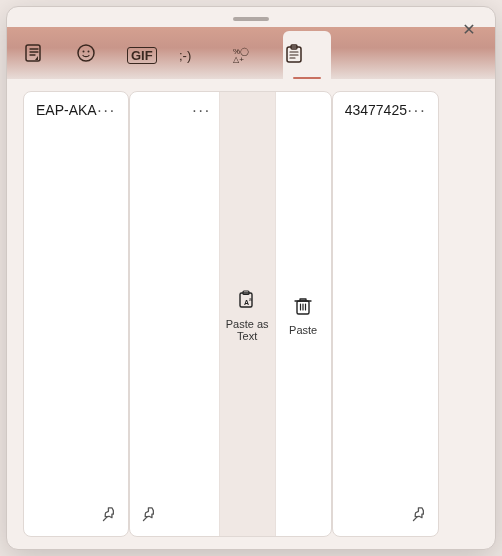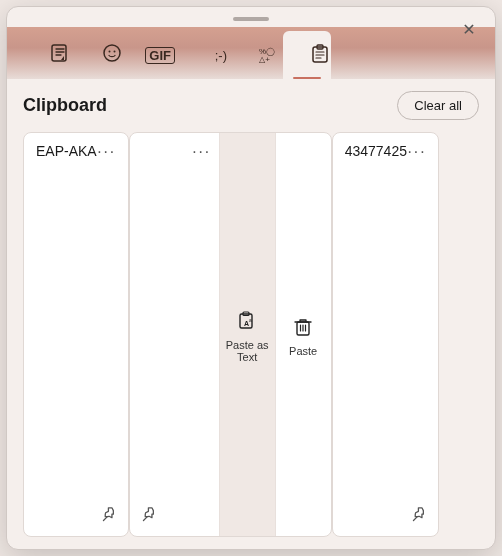--- a/index.html
+++ b/index.html
@@ -65,21 +65,21 @@
       padding: 4px 16px 0;
       gap: 4px;
       background: linear-gradient(to bottom, #d4a090 0%, #c9968a 40%, #e8dcd8 100%);
     }
 
     .tab {
       width: 48px;
       height: 48px;
       display: flex;
       align-items: center;
-      justify-content: flex-end;
+      justify-content: flex-start;
       cursor: pointer;
       border-radius: 6px 6px 0 0;
       font-size: 18px;
       color: #4a3530;
       position: relative;
     }
 
     .tab.active {
       background: #f5efec;
     }
@@ -306,24 +306,20 @@
           <rect x="4" y="5" width="14" height="15" rx="2" stroke="#3a2820" stroke-width="1.5" fill="none"></rect>
           <rect x="8" y="3" width="6" height="4" rx="1" stroke="#3a2820" stroke-width="1.3" fill="none"></rect>
           <path d="M7 10h8M7 13h8M7 16h5" stroke="#3a2820" stroke-width="1.2" stroke-linecap="round"></path>
         </svg>
       </span>
     </div>
   </div>
 
   <div class="main-content">
 
-    <div class="section-header">
-      <span class="section-title">Clipboard</span>
-      <button class="clear-all-btn">Clear all</button>
-    </div>
 
     <div class="clipboard-items">
 
       <div class="clip-item clip-item-normal">
         <div class="clip-top-row">
           <span class="clip-text">EAP-AKA</span>
           <span class="more-icon">···</span>
         </div>
         <div class="clip-bottom-row">
           <span class="pin-icon">

